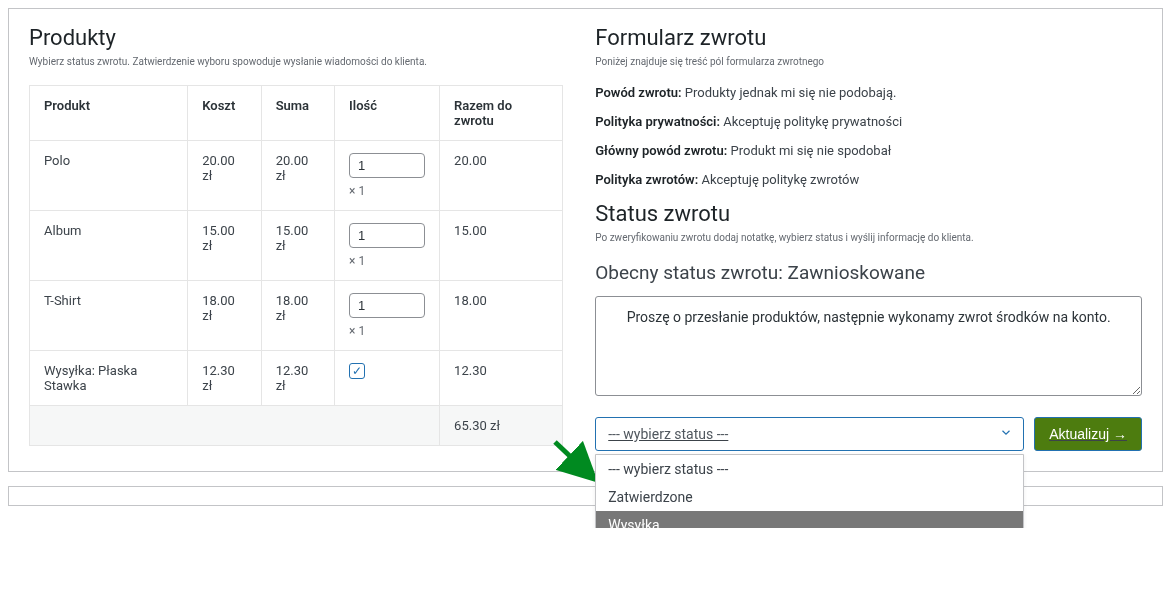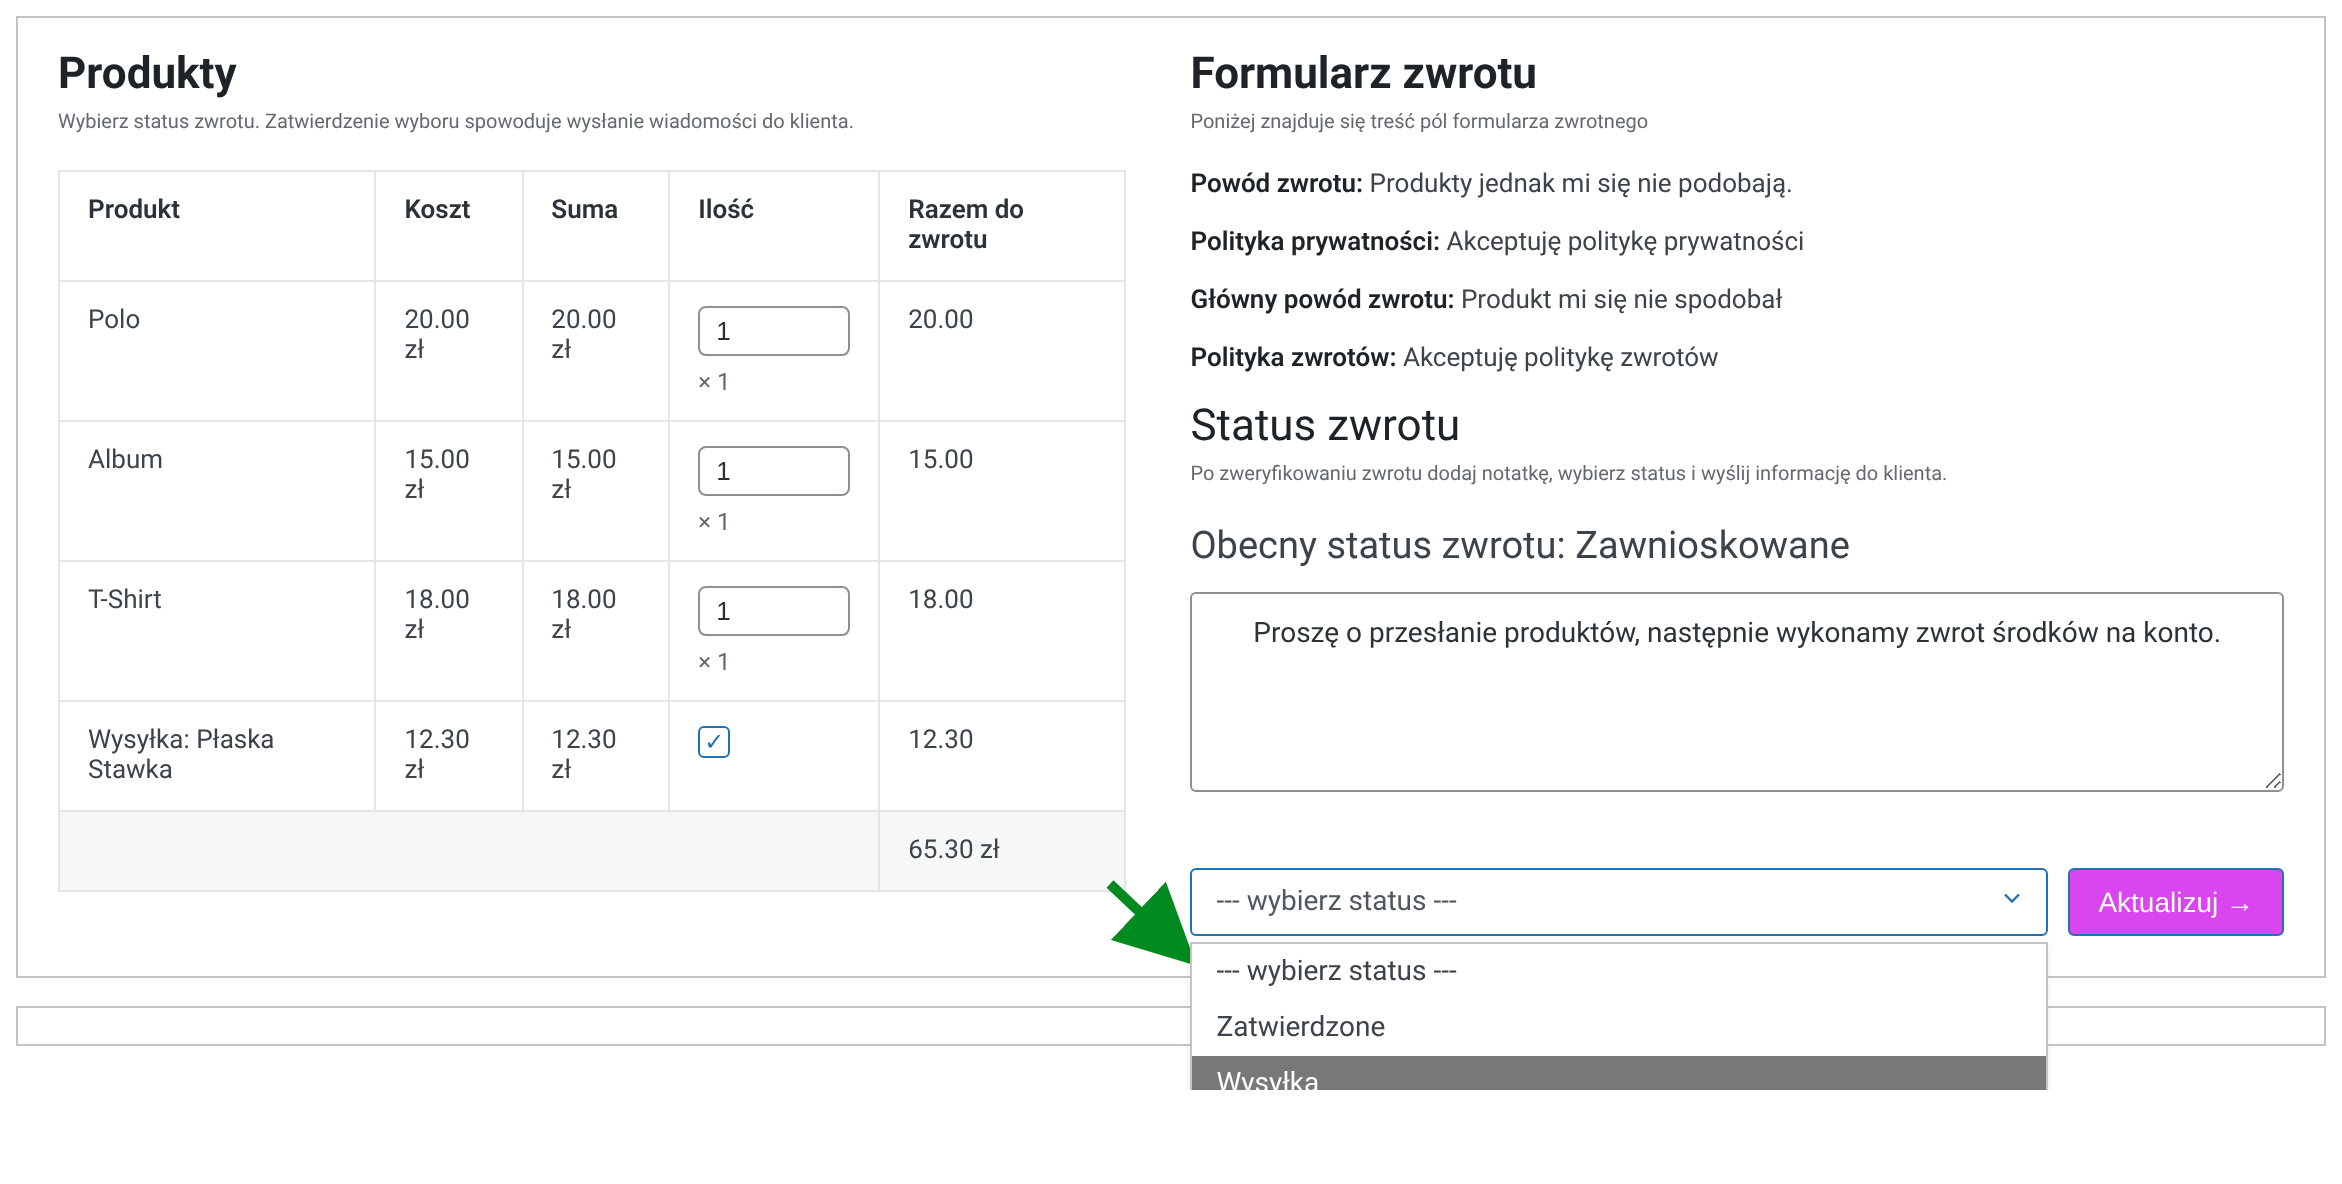--- a/index.html
+++ b/index.html
@@ -13,21 +13,21 @@
     .panel {
       border: 1px solid #c3c4c7;
       background: #fff;
       margin-bottom: 14px;
     }
     .panel-body { padding: 16px 20px 20px; }
     .columns { display: flex; gap: 32px; }
     .col-left { flex: 0 0 48%; }
     .col-right { flex: 1; position: relative; }
 
-    h2 { font-size: 22px; font-weight: 700; color: #1d2327; margin-bottom: 6px; }
+    h2 { font-size: 22px; font-weight: 400; color: #1d2327; margin-bottom: 6px; }
     .subtext { font-size: 10px; color: #646970; margin-bottom: 18px; }
 
     table { width: 100%; border-collapse: collapse; margin-top: 6px; }
     th, td {
       border: 1px solid #e5e5e5;
       padding: 12px 14px;
       font-size: 13px;
       text-align: left;
       vertical-align: top;
       color: #3c434a;
@@ -70,21 +70,21 @@
       border: 1px solid #8c8f94;
       border-radius: 3px;
       font-family: inherit;
       font-size: 14px;
       color: #2c3338;
       resize: both;
       line-height: 1.5;
       text-align: center;
     }
 
-    .action-row { display: flex; gap: 10px; margin-top: 34px; align-items: center; position: relative; }
+    .action-row { display: flex; gap: 10px; margin-top: 18px; align-items: center; position: relative; text-decoration: underline; }
     .select-wrap { flex: 1; position: relative; }
     .select-box {
       width: 100%;
       border: 1px solid #2271b1;
       border-radius: 3px;
       padding: 8px 32px 8px 12px;
       font-size: 14px;
       color: #50575e;
       background: #fff;
       position: relative;
@@ -110,21 +110,21 @@
     }
     .dropdown .opt {
       padding: 6px 12px;
       font-size: 14px;
       color: #3c434a;
       cursor: pointer;
     }
     .dropdown .opt.hovered { background: #787878; color: #fff; }
 
     .btn-primary {
-      background: #d946ef;
+      background: #4d7c0f;
       color: #fff;
       border: 1px solid #2271b1;
       border-radius: 3px;
       padding: 8px 14px;
       font-size: 14px;
       cursor: pointer;
       white-space: nowrap;
     }
 
     .arrow-overlay {

